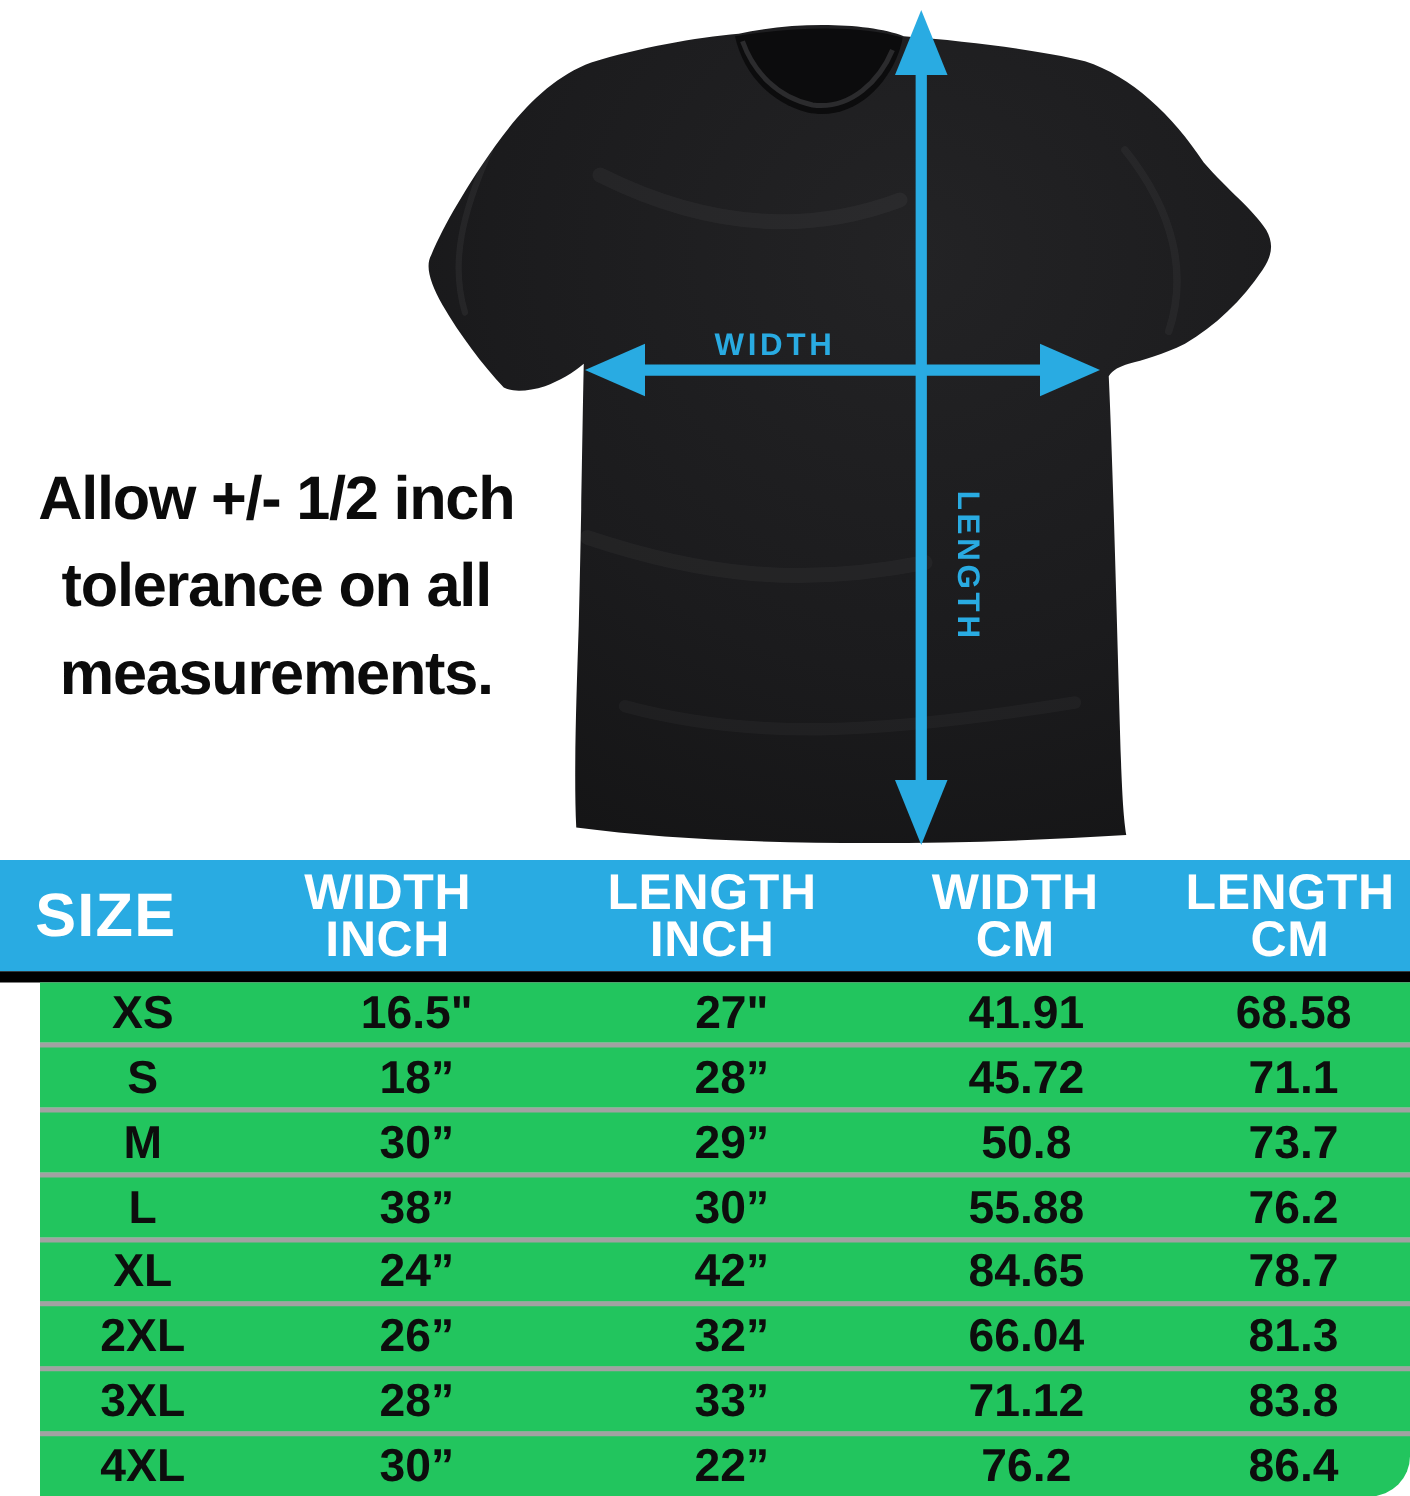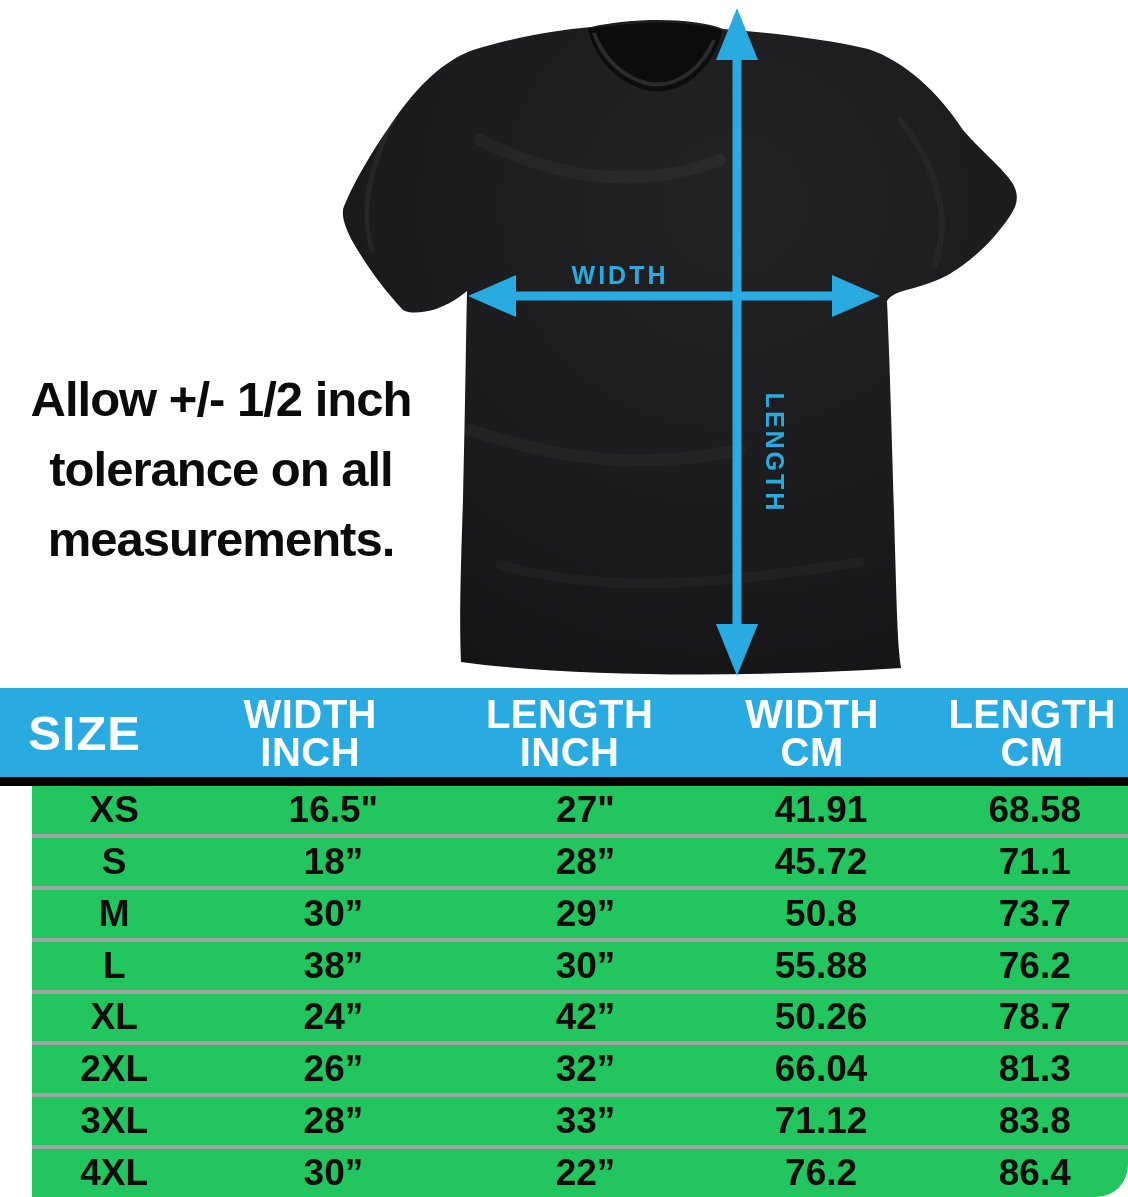--- a/index.html
+++ b/index.html
@@ -183,21 +183,21 @@
         <div>38”</div>
         <div>30”</div>
         <div>55.88</div>
         <div>76.2</div>
       </div>
 
       <div class="t-row cols">
         <div>XL</div>
         <div>24”</div>
         <div>42”</div>
-        <div>50.26</div>
+        <div>84.65</div>
         <div>78.7</div>
       </div>
 
       <div class="t-row cols">
         <div>2XL</div>
         <div>26”</div>
         <div>32”</div>
         <div>66.04</div>
         <div>81.3</div>
       </div>

